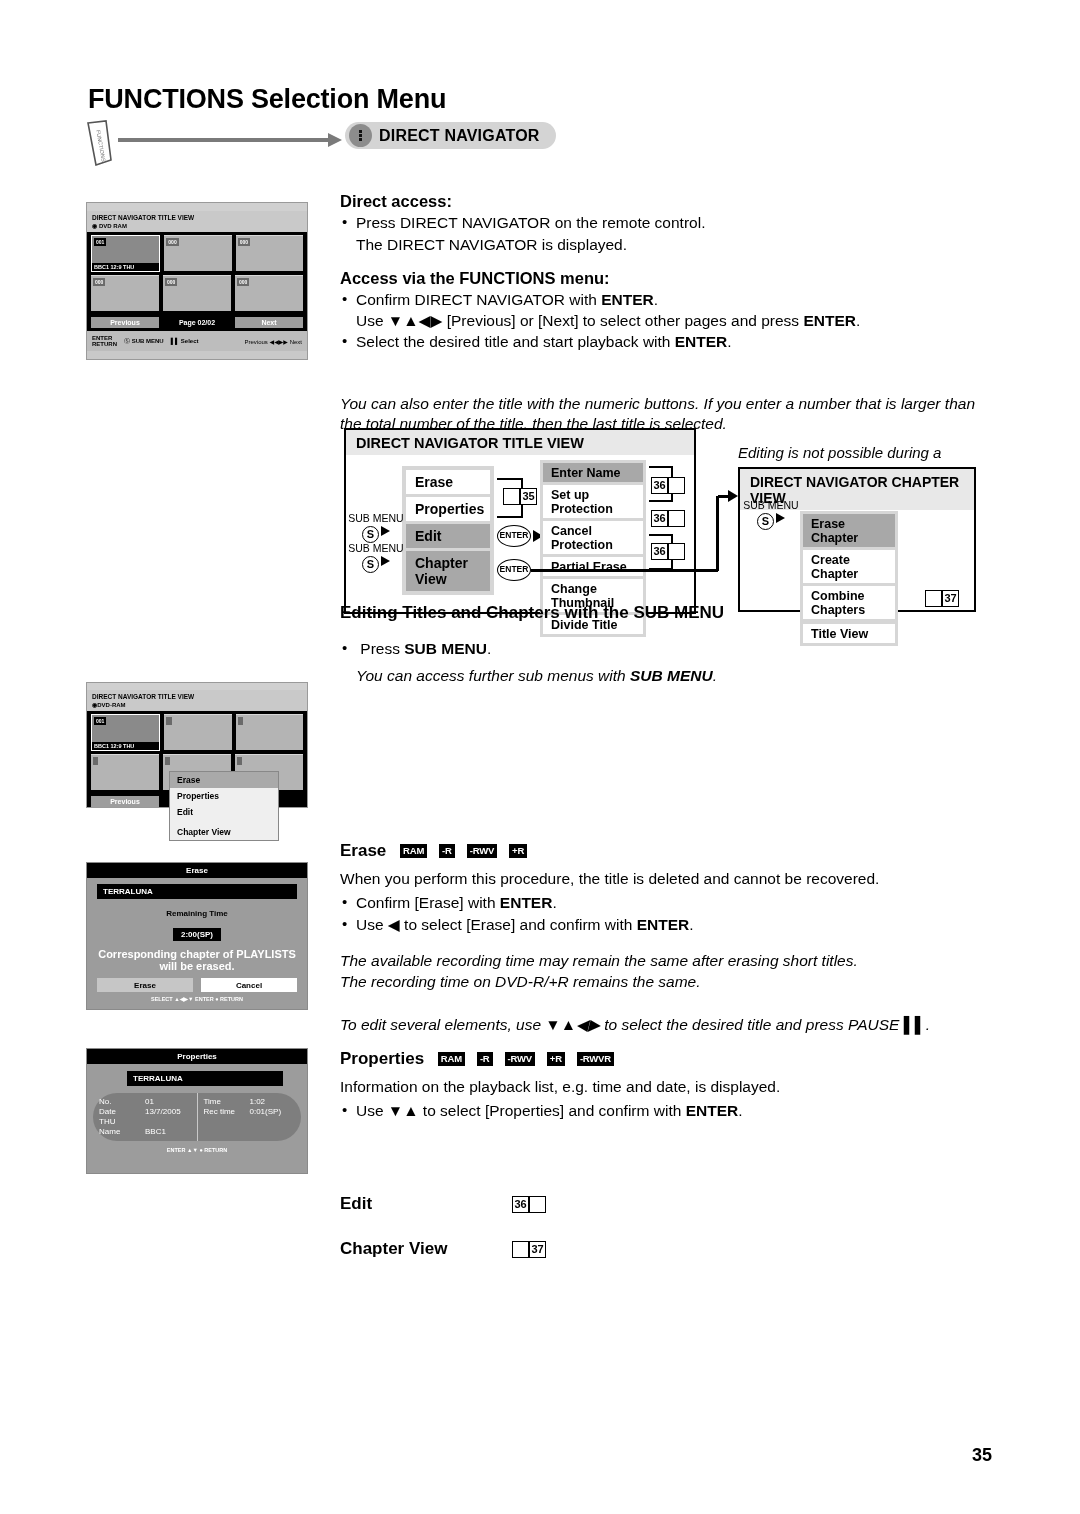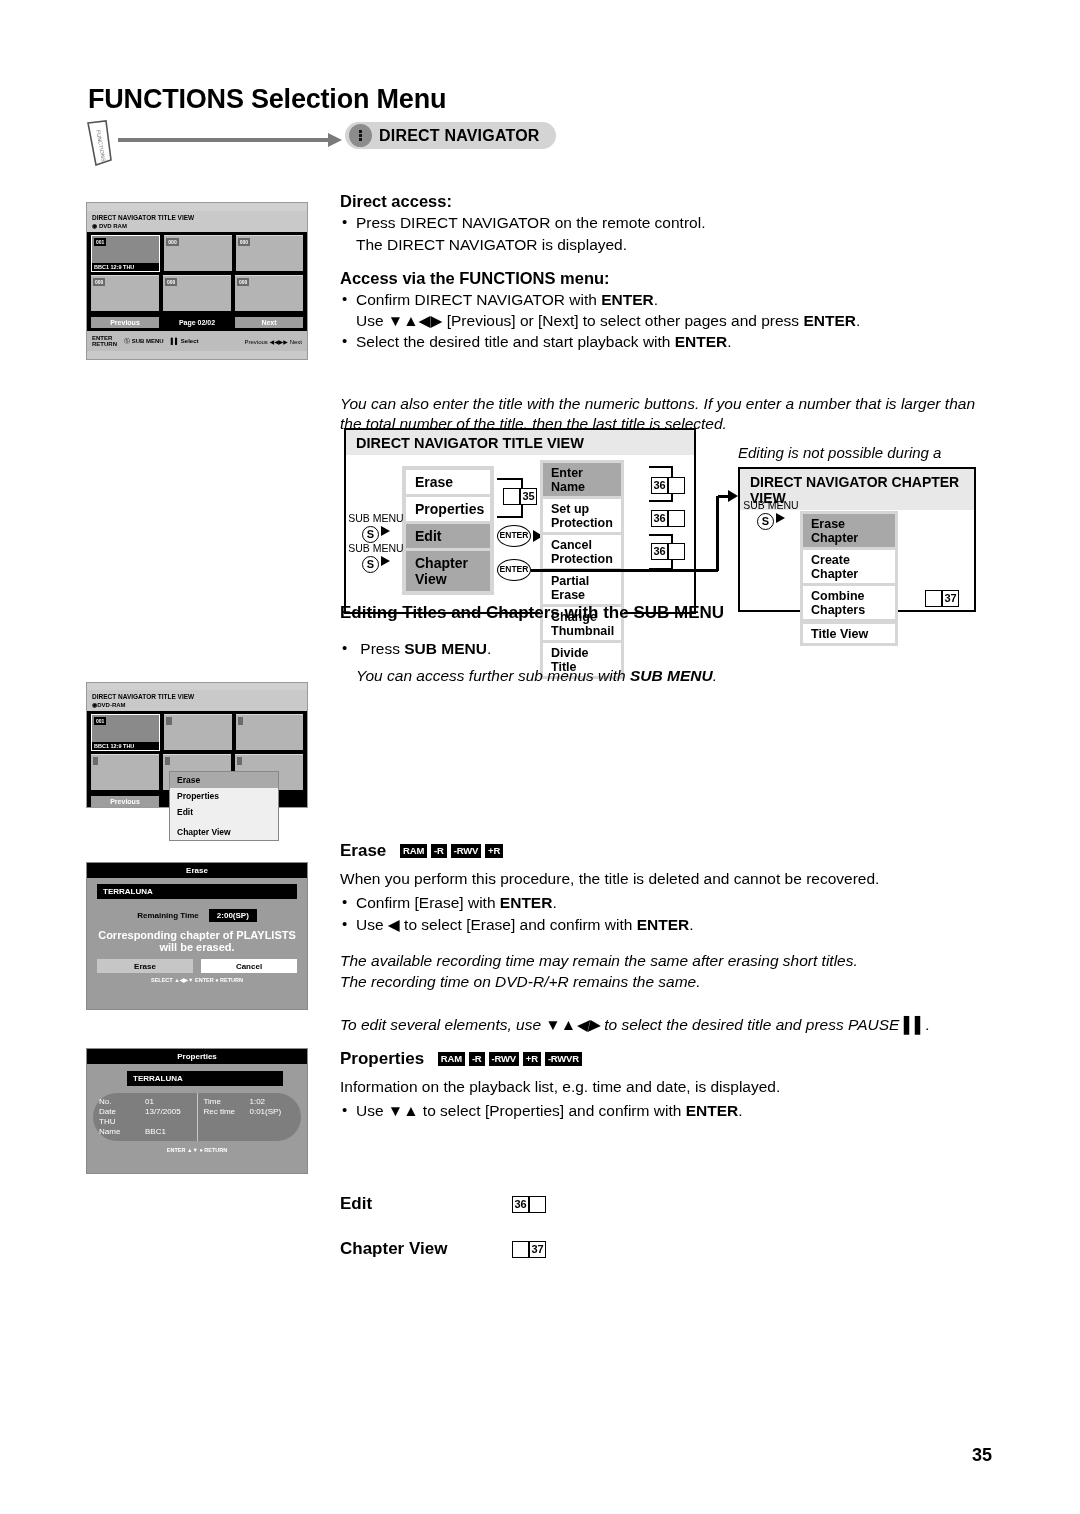--- a/index.html
+++ b/index.html
@@ -29,21 +29,21 @@
   ul.b{list-style:none;margin:0;padding:0;}
   ul.b li{position:relative;padding-left:16px;margin-bottom:1px;}
   ul.b li:before{content:"\2022";position:absolute;left:2px;top:-1px;font-size:15px;}
   .ind{padding-left:16px;}
 
   
   .sh{font-size:16.5px;font-weight:bold;}
   .sh2{font-size:17px;font-weight:bold;}
 
   
-  .badges{display:inline-flex;gap:4px;vertical-align:2px;margin-left:9px;}
+  .badges{display:inline-flex;gap:12px;vertical-align:2px;margin-left:9px;}
   .badge{background:#000;color:#fff;font-size:9.5px;font-weight:bold;line-height:1;padding:2.5px 3px 2.5px 3px;letter-spacing:-0.2px;font-family:"Liberation Sans",sans-serif;}
 
   
   .book{display:inline-block;position:relative;width:36px;height:19px;vertical-align:middle;}
   .book .lp,.book .rp{position:absolute;top:0;width:17px;height:17px;border:1.6px solid #000;background:#fff;box-sizing:border-box;}
   .book .lp{left:0;}
   .book .rp{left:17px;}
   .book span{position:absolute;top:2px;font-size:11px;font-weight:bold;line-height:13px;text-align:center;width:17px;}
   .book.l span{left:0;}
   .book.r span{left:17px;}
@@ -77,21 +77,21 @@
   .navbar{display:flex;gap:4px;padding:0 4px 3px 4px;background:#000;}
   .navbar div{flex:1;text-align:center;font-size:7px;font-weight:bold;padding:2px 0;}
   .nb-prev,.nb-next{background:#9d9d9d;color:#fff;}
   .nb-page{color:#fff;}
   .footbar{background:#bdbdbd;font-size:6px;padding:4px 5px;display:flex;align-items:center;gap:7px;}
   .footbar .rt{margin-left:auto;}
 
   .dlg{position:absolute;border:1.5px solid #8a8a8a;background:#9c9c9c;box-sizing:border-box;}
   .dlg .tt{background:#000;color:#fff;text-align:center;font-size:8px;font-weight:bold;padding:3px 0;}
   .dlg .titlefld{background:#000;color:#fff;font-size:8px;font-weight:bold;padding:3px 6px;margin:6px 10px;}
-  .dlg .row{display:flex;align-items:center;justify-content:center;gap:10px;font-size:8px;font-weight:bold;color:#000;}
+  .dlg .row{display:flex;align-items:center;justify-content:center;gap:10px;font-size:8px;font-weight:bold;color:#000;flex-direction:column;}
   .dlg .val{background:#000;color:#fff;padding:2px 8px;}
   .dlg .note{text-align:center;font-size:11px;font-weight:bold;color:#fff;padding:7px 4px 6px 4px;}
   .dlg .btns{display:flex;gap:8px;padding:0 10px;}
   .dlg .btn{flex:1;text-align:center;font-size:8px;font-weight:bold;padding:2.5px 0;}
   .dlg .btn.sel{background:#c6c6c6;color:#000;}
   .dlg .btn.off{background:#fff;color:#000;}
   .dlg .keyhint{font-size:5.5px;font-weight:bold;color:#fff;text-align:center;padding-top:4px;}
 
   .proptbl{display:flex;background:#7e7e7e;margin:0 6px;color:#fff;font-size:8px;border-radius:24px;}
   .proptbl .col{flex:1;padding:4px 6px;}
@@ -176,21 +176,21 @@
   <div class="ln" style="left:521px;top:478px;width:2px;height:16px;"></div>
   <div class="ln" style="left:497px;top:516px;width:26px;height:2px;"></div>
   <div class="ln" style="left:521px;top:502px;width:2px;height:16px;"></div>
   <div style="position:absolute;left:503px;top:488px;">
     <div class="book r"><div class="lp"></div><div class="rp"></div><span>35</span></div>
   </div>
 
   <div class="enterc" style="left:497px;top:525px;">ENTER</div>
   <div style="position:absolute;left:533px;top:530px;width:0;height:0;border-left:10px solid #000;border-top:6px solid transparent;border-bottom:6px solid transparent;"></div>
 
-  <div class="menucol" style="left:540px;top:460px;width:84px;padding:3px;">
+  <div class="menucol" style="left:540px;top:460px;width:106px;padding:3px;">
     <div class="mi sm sel">Enter Name</div>
     <div class="mi sm">Set up Protection</div>
     <div class="mi sm">Cancel Protection</div>
     <div class="mi sm">Partial Erase</div>
     <div class="mi sm">Change Thumbnail</div>
     <div class="mi sm">Divide Title</div>
   </div>
 
   <div class="ln" style="left:649px;top:466px;width:24px;height:2px;"></div>
   <div class="ln" style="left:671px;top:466px;width:2px;height:12px;"></div>

